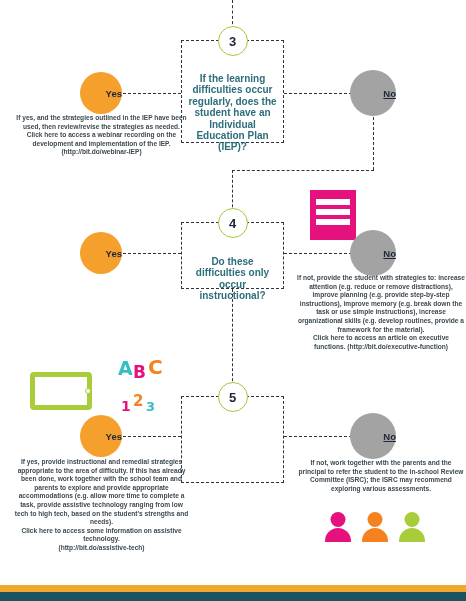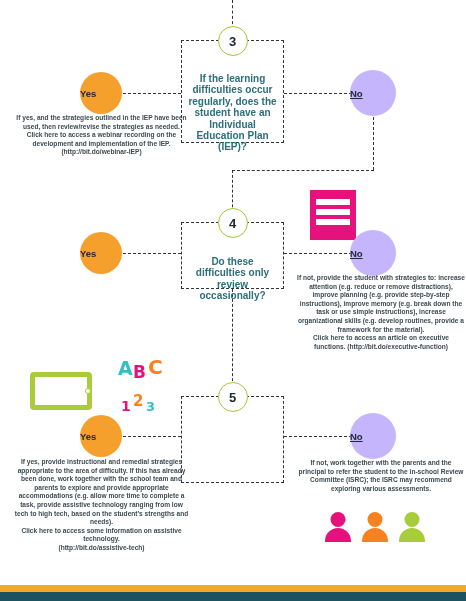--- a/index.html
+++ b/index.html
@@ -36,25 +36,25 @@
   }
   .qtext{
     position:absolute;left:4px;right:4px;
     color:#2c6e7a;
     font-size:10px;font-weight:bold;line-height:11.4px;
   }
 
   
   .pill{
     position:absolute;border-radius:50%;
-    display:flex;align-items:center;justify-content:flex-start;
+    display:flex;align-items:center;justify-content:flex-end;
     font-size:9.5px;font-weight:bold;color:#20283a;
   }
   .pill.yes{background:#f5a02c;}
-  .pill.no{background:#c4b5fd;text-decoration:underline;}
+  .pill.no{background:#a3a3a3;text-decoration:underline;}
 
   
   .ans{
     position:absolute;
     text-align:center;
     color:#3c4a52;
     font-size:6.6px;
     line-height:8.6px;
     font-weight:bold;
   }
@@ -124,21 +124,21 @@
 Click here to access a webinar recording on the development and implementation of the IEP. (http://bit.do/webinar-IEP)</div>
 
   <div class="doc-icon" style="left:310px;top:190px;width:46px;height:50px;">
     <i style="top:18%;"></i>
     <i style="top:38%;"></i>
     <i style="top:58%;"></i>
   </div>
 
   <div class="qbox" style="left:181px;top:222px;width:103px;height:67px;">
     <div class="qnum" style="top:-15px;">4</div>
-    <div class="qtext" style="top:33px;">Do these difficulties only review occasionally?</div>
+    <div class="qtext" style="top:33px;">Do these difficulties only occur instructional?</div>
   </div>
 
   <div class="pill yes" style="left:80px;top:232px;width:42px;height:42px;">
     <span>Yes</span>
   </div>
   <div class="pill no" style="left:350px;top:230px;width:46px;height:46px;">
     <span>No</span>
   </div>
 
   <div class="ans" style="left:297px;top:274px;width:168px;white-space:pre-line;">If not, provide the student with strategies to: increase attention (e.g. reduce or remove distractions), improve planning (e.g. provide step-by-step instructions), improve memory (e.g. break down the task or use simple instructions), increase organizational skills (e.g. develop routines, provide a framework for the material).

